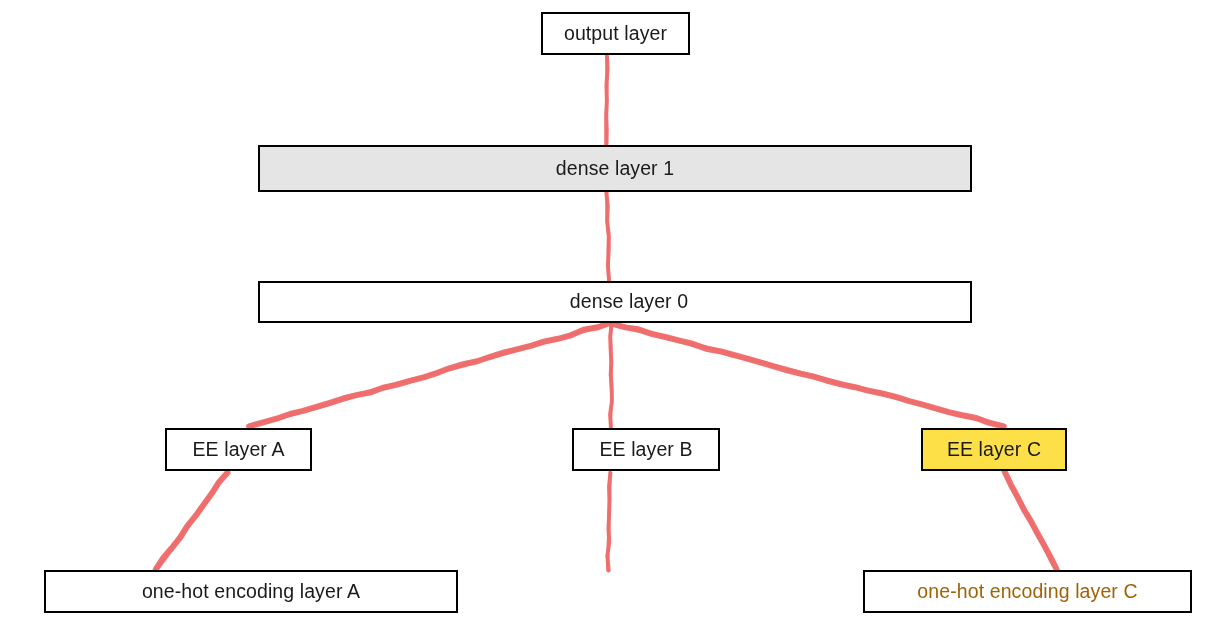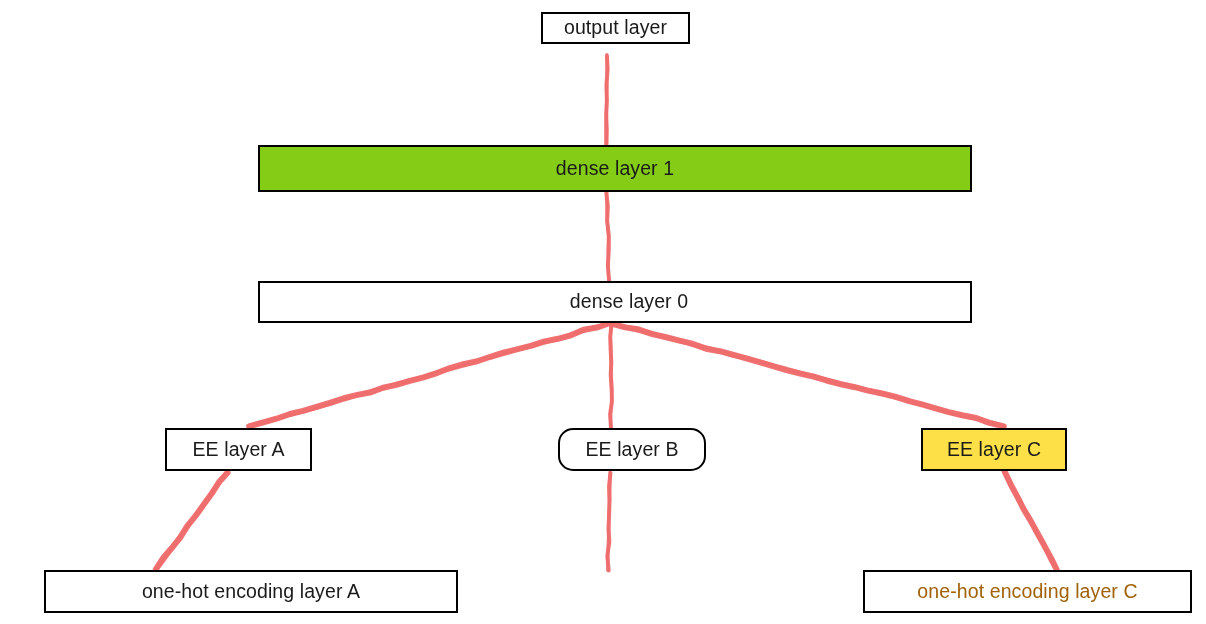--- a/index.html
+++ b/index.html
@@ -84,37 +84,37 @@
         <path d="M607.07 570.34L608.49 556.02L607.76 542.00L609.29 527.68L608.31 513.21L610.11 500.38L610.65 485.20L610.64 472.70" stroke="#ef6c6c" stroke-width="2.48" stroke-linecap="round" stroke-linejoin="round" fill="none" opacity="0.55"></path>
         <path d="M607.83 570.74L607.59 555.56L608.14 541.43L608.03 527.82L609.12 513.47L609.81 499.83L609.06 486.14L609.79 471.58" stroke="#ef6c6c" stroke-width="2.48" stroke-linecap="round" stroke-linejoin="round" fill="none" opacity="0.55"></path>
       </g>
       <g>
         <path d="M1056.65 569.54L1051.30 558.65L1043.79 544.59L1037.73 533.79L1030.55 520.57L1023.80 509.53L1017.74 497.39L1010.83 484.59L1004.43 471.08" stroke="#ef6c6c" stroke-width="6.00" stroke-linecap="round" stroke-linejoin="round" fill="none" opacity="0.95"></path>
         <path d="M1056.93 569.33L1050.50 557.79L1044.03 545.82L1036.69 533.53L1030.96 520.29L1023.99 508.18L1017.27 497.08L1010.55 484.89L1004.56 472.84" stroke="#ef6c6c" stroke-width="3.72" stroke-linecap="round" stroke-linejoin="round" fill="none" opacity="0.55"></path>
         <path d="M1057.04 570.86L1049.55 558.67L1044.11 545.00L1037.38 533.11L1031.22 521.75L1024.02 508.57L1016.65 496.60L1010.12 485.03L1004.54 472.55" stroke="#ef6c6c" stroke-width="3.72" stroke-linecap="round" stroke-linejoin="round" fill="none" opacity="0.55"></path>
       </g>
     </svg>
 
-  <div class="node" style="left: 541px; top: 12px; width: 149px; height: 32px; border-color: rgb(0, 0, 0); background: rgb(255, 255, 255); color: rgb(26, 26, 26);">
+  <div class="node" style="left: 541px; top: 12px; width: 149px; height: 43px; border-color: rgb(0, 0, 0); background: rgb(255, 255, 255); color: rgb(26, 26, 26);">
     <span class="node-label">output layer</span>
   </div>
 
-  <div class="node" style="left: 258px; top: 145px; width: 714px; height: 47px; border-color: rgb(0, 0, 0); background: #84cc16; color: rgb(26, 26, 26);">
+  <div class="node" style="left: 258px; top: 145px; width: 714px; height: 47px; border-color: rgb(0, 0, 0); background: #e5e5e5; color: rgb(26, 26, 26);">
     <span class="node-label">dense layer 1</span>
   </div>
 
   <div class="node" style="left: 258px; top: 281px; width: 714px; height: 42px; border-color: rgb(0, 0, 0); background: rgb(255, 255, 255); color: rgb(26, 26, 26); padding-left: 28px;">
     <span class="node-label">dense layer 0</span>
   </div>
 
   <div class="node" style="left: 165px; top: 428px; width: 147px; height: 43px; border-color: rgb(0, 0, 0); background: rgb(255, 255, 255); color: rgb(26, 26, 26);">
     <span class="node-label">EE layer A</span>
   </div>
 
-  <div class="node" style="left: 558px; top: 428px; width: 148px; height: 43px; border-color: rgb(0, 0, 0); background: rgb(255, 255, 255); color: rgb(26, 26, 26); border-radius: 15px;">
+  <div class="node" style="left: 572px; top: 428px; width: 148px; height: 43px; border-color: rgb(0, 0, 0); background: rgb(255, 255, 255); color: rgb(26, 26, 26);">
     <span class="node-label">EE layer B</span>
   </div>
 
   <div class="node" style="left: 921px; top: 428px; width: 146px; height: 43px; border-color: rgb(0, 0, 0); background: #fde047; color: rgb(26, 26, 26);">
     <span class="node-label">EE layer C</span>
   </div>
 
   <div class="node" style="left: 13px; top: 570px; width: 414px; height: 43px; border-color: rgb(0, 0, 0); background: rgb(255, 255, 255); color: rgb(26, 26, 26); margin-left: 31px;">
     <span class="node-label">one-hot encoding layer A</span>
   </div>

